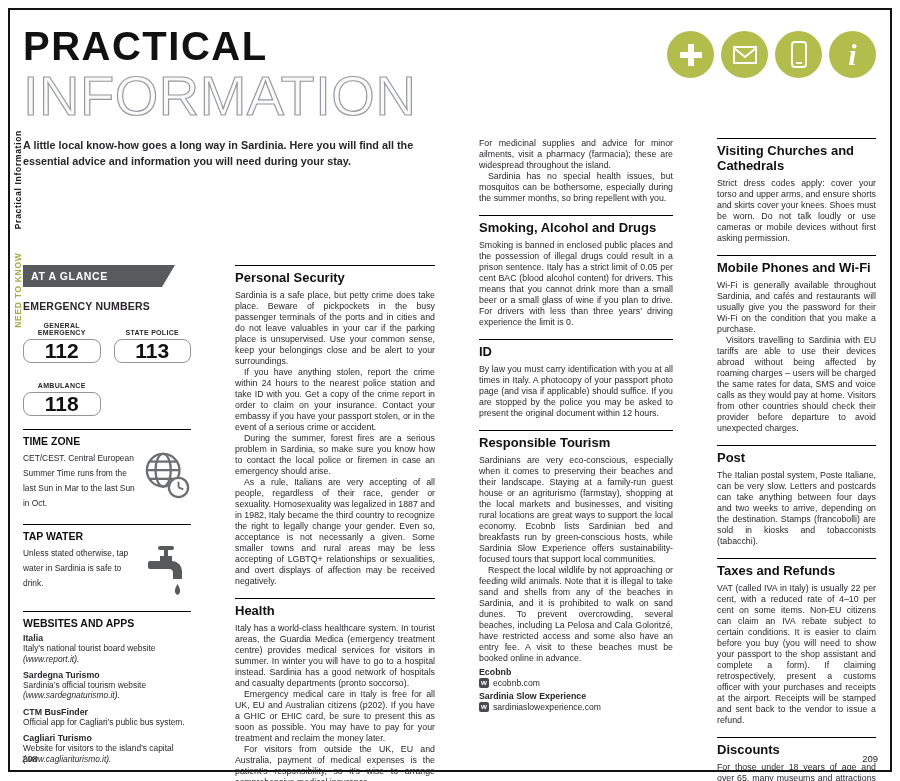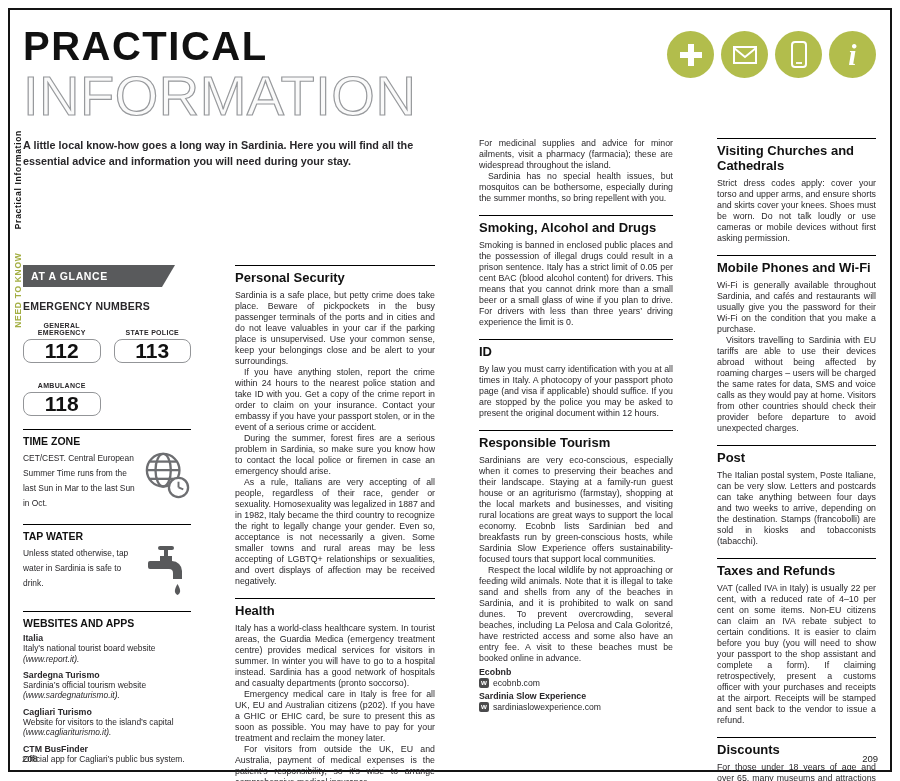--- a/index.html
+++ b/index.html
@@ -192,26 +192,26 @@
         <h4>WEBSITES AND APPS</h4>
         <div class="site">
           <div class="name">Italia</div>
           <div class="desc"><span>Italy’s national tourist board website</span> <span class="url">(www.report.it).</span></div>
         </div>
         <div class="site">
           <div class="name">Sardegna Turismo</div>
           <div class="desc"><span>Sardinia’s official tourism website</span> <span class="url">(www.sardegnaturismo.it).</span></div>
         </div>
         <div class="site">
+          <div class="name">CTM BusFinder</div>
+          <div class="desc"><span>Official app for Cagliari’s public bus system.</span></div>
+        </div>
+        <div class="site">
           <div class="name">Cagliari Turismo</div>
           <div class="desc"><span>Website for visitors to the island’s capital</span> <span class="url">(www.cagliariturismo.it).</span></div>
-        </div>
-        <div class="site">
-          <div class="name">CTM BusFinder</div>
-          <div class="desc"><span>Official app for Cagliari’s public bus system.</span></div>
         </div>
       </div>
     </div>
 
     <div class="colA">
       <div class="sec bodytext">
         <h3>Personal Security</h3>
         <p>Sardinia is a safe place, but petty crime does take place. Beware of pickpockets in the busy passenger terminals of the ports and in cities and do not leave valuables in your car if the parking place is unsupervised. Use your common sense, keep your belongings close and be alert to your surroundings.</p>
         <p>If you have anything stolen, report the crime within 24 hours to the nearest police station and take ID with you. Get a copy of the crime report in order to claim on your insurance. Contact your embassy if you have your passport stolen, or in the event of a serious crime or accident.</p>
         <p>During the summer, forest fires are a serious problem in Sardinia, so make sure you know how to contact the local police or firemen in case an emergency should arise.</p>

